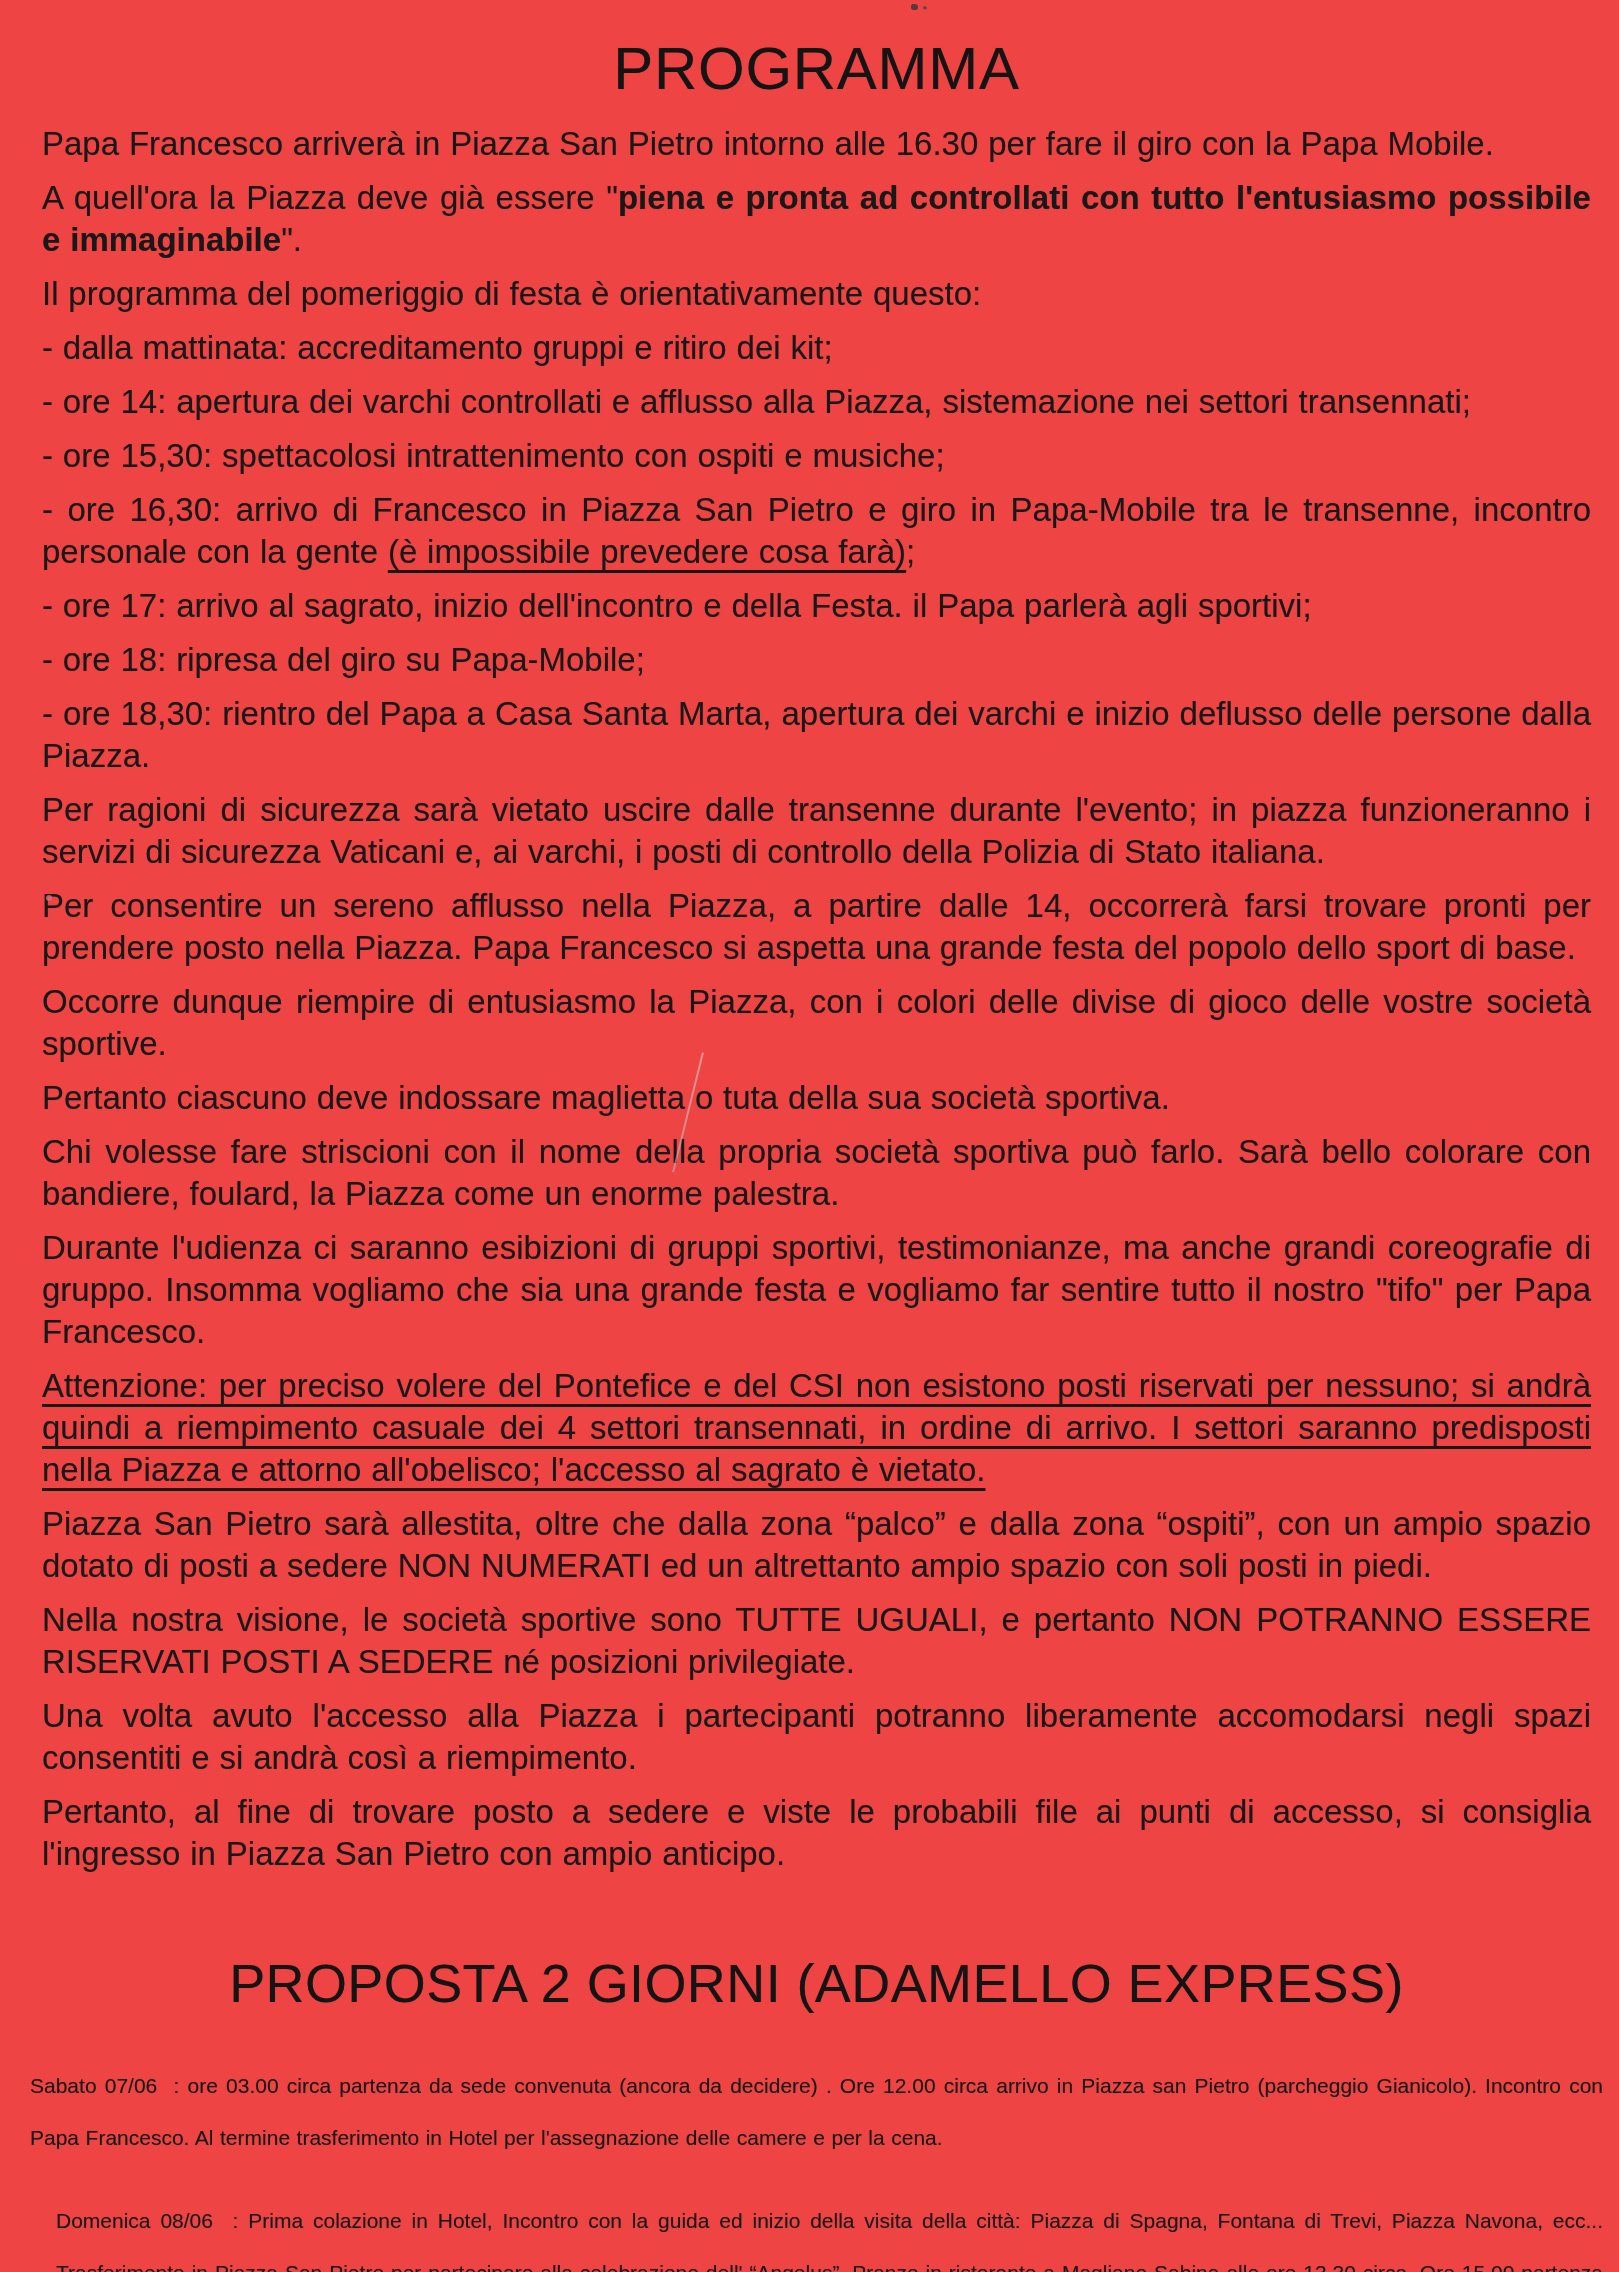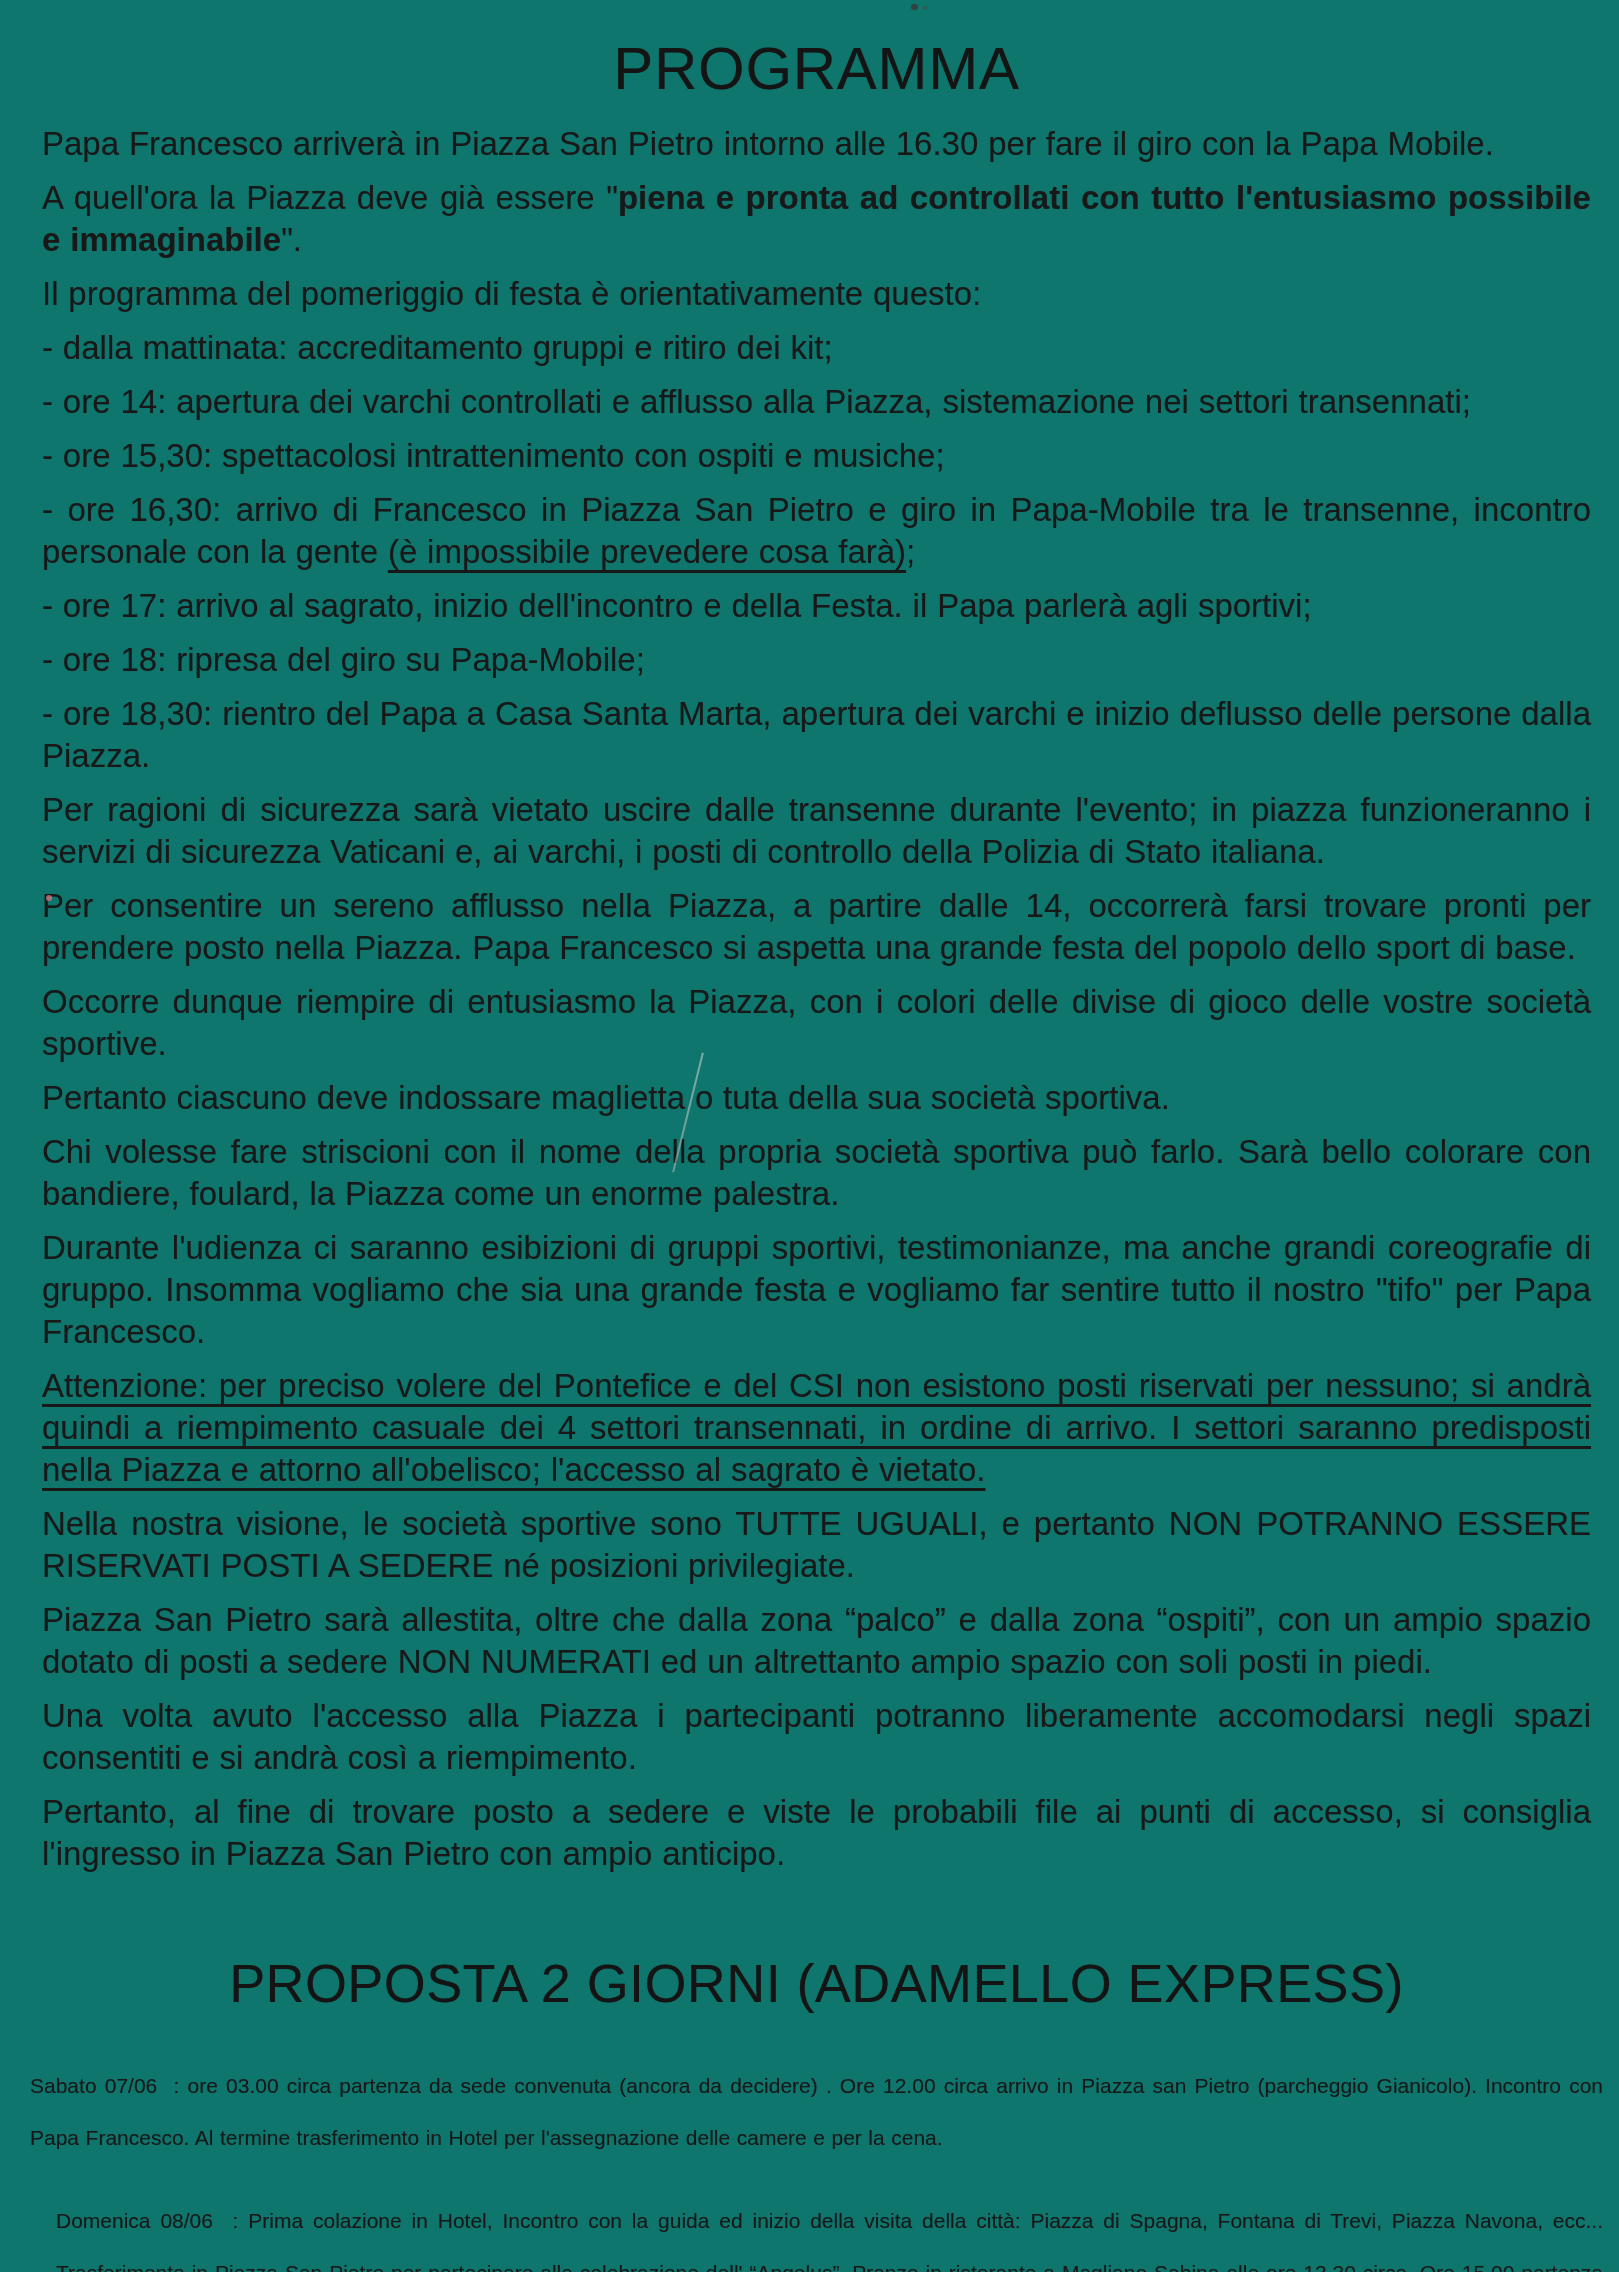--- a/index.html
+++ b/index.html
@@ -6,21 +6,21 @@
     margin: 0;
     padding: 0;
     background: #fcfcfb;
   }
   .page {
     position: relative;
     width: 1619px;
     height: 2273px;
     box-sizing: border-box;
     padding: 34px 16px 0 30px;
-    background: #0f766e;
+    background: #ef4444;
     font-family: "Liberation Sans", "DejaVu Sans", sans-serif;
     color: #181818;
     overflow: hidden;
     text-shadow: 0 0 0.7px rgba(25,25,25,0.35);
   }
   h1.doc-title {
     margin: 0 0 19.5px 0;
     text-align: center;
     font-size: 60px;
     font-weight: 400;
@@ -117,22 +117,22 @@
 
   <p class="s1">Per ragioni di sicurezza sarà vietato uscire dalle transenne durante l'evento; in piazza funzioneranno i servizi di sicurezza Vaticani e, ai varchi, i posti di controllo della Polizia di Stato italiana.</p>
   <p class="s1">Per consentire un sereno afflusso nella Piazza, a partire dalle 14, occorrerà farsi trovare pronti per prendere posto nella Piazza. Papa Francesco si aspetta una grande festa del popolo dello sport di base.</p>
   <p class="s1">Occorre dunque riempire di entusiasmo la Piazza, con i colori delle divise di gioco delle vostre società sportive.</p>
   <p class="s1">Pertanto ciascuno deve indossare maglietta o tuta della sua società sportiva.</p>
   <p class="s1">Chi volesse fare striscioni con il nome della propria società sportiva può farlo. Sarà bello colorare con bandiere, foulard, la Piazza come un enorme palestra.</p>
   <p class="s1">Durante l'udienza ci saranno esibizioni di gruppi sportivi, testimonianze, ma anche grandi coreografie di gruppo. Insomma vogliamo che sia una grande festa e vogliamo far sentire tutto il nostro "tifo" per Papa Francesco.</p>
 
   <p class="s1 u">Attenzione: per preciso volere del Pontefice e del CSI non esistono posti riservati per nessuno; si andrà quindi a riempimento casuale dei 4 settori transennati, in ordine di arrivo. I settori saranno predisposti nella Piazza e attorno all'obelisco; l'accesso al sagrato è vietato.</p>
 
+  <p class="s1">Piazza San Pietro sarà allestita, oltre che dalla zona “palco” e dalla zona “ospiti”, con un ampio spazio dotato di posti a sedere NON NUMERATI ed un altrettanto ampio spazio con soli posti in piedi.</p>
   <p class="s1">Nella nostra visione, le società sportive sono TUTTE UGUALI, e pertanto NON POTRANNO ESSERE RISERVATI POSTI A SEDERE né posizioni privilegiate.</p>
-  <p class="s1">Piazza San Pietro sarà allestita, oltre che dalla zona “palco” e dalla zona “ospiti”, con un ampio spazio dotato di posti a sedere NON NUMERATI ed un altrettanto ampio spazio con soli posti in piedi.</p>
   <p class="s1">Una volta avuto l'accesso alla Piazza i partecipanti potranno liberamente accomodarsi negli spazi consentiti e si andrà così a riempimento.</p>
   <p class="s1">Pertanto, al fine di trovare posto a sedere e viste le probabili file ai punti di accesso, si consiglia l'ingresso in Piazza San Pietro con ampio anticipo.</p>
 
   <h2 class="doc-heading2">PROPOSTA 2 GIORNI (ADAMELLO EXPRESS)</h2>
 
   <p class="s2">Sabato 07/06&nbsp; : ore 03.00 circa partenza da sede convenuta (ancora da decidere) . Ore 12.00 circa arrivo in Piazza san Pietro (parcheggio Gianicolo). Incontro con Papa Francesco. Al termine trasferimento in Hotel per l'assegnazione delle camere e per la cena.</p>
   <p class="s2">Domenica 08/06&nbsp; : Prima colazione in Hotel, Incontro con la guida ed inizio della visita della città: Piazza di Spagna, Fontana di Trevi, Piazza Navona, ecc... Trasferimento in Piazza San Pietro per partecipare alla celebrazione dell' “Angelus”. Pranzo in ristorante a Magliano Sabina alle ore 13.30 circa. Ore 15.00 partenza per il rientro in Valle con sosta lungo il percorso per la celebrazione della SS Messa. Arrivo in tarda serata alla destinazione di partenza.</p>
 
 </div>
 

